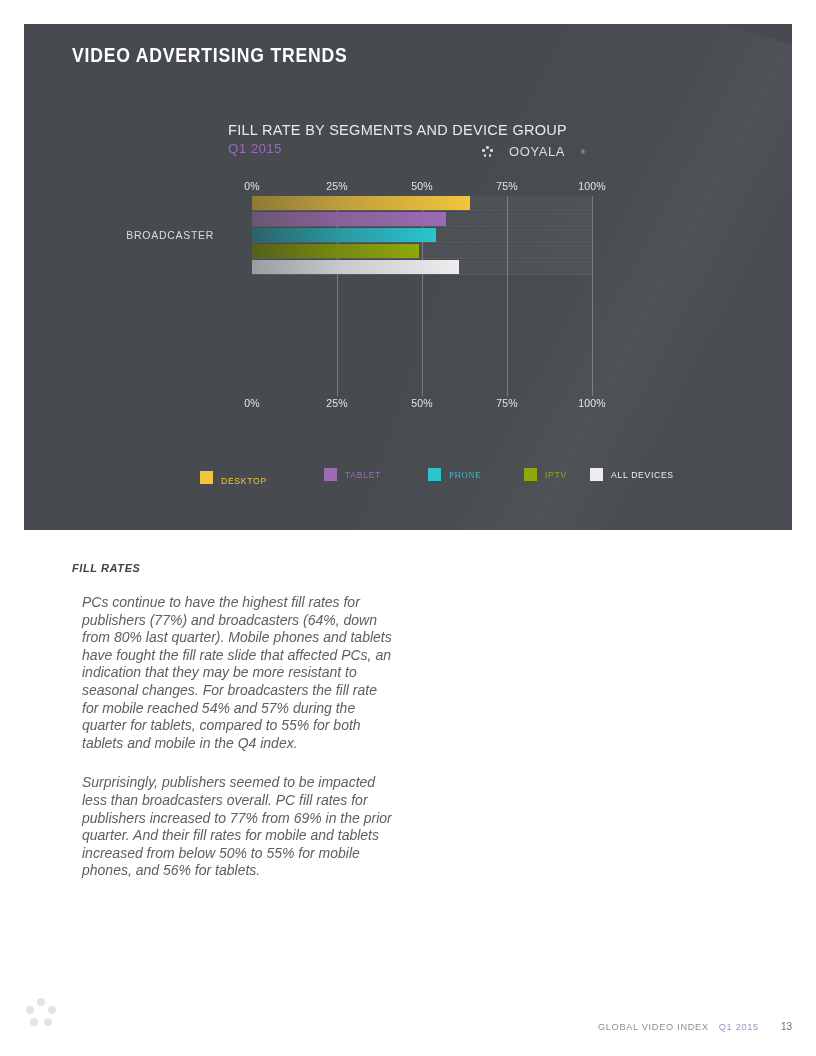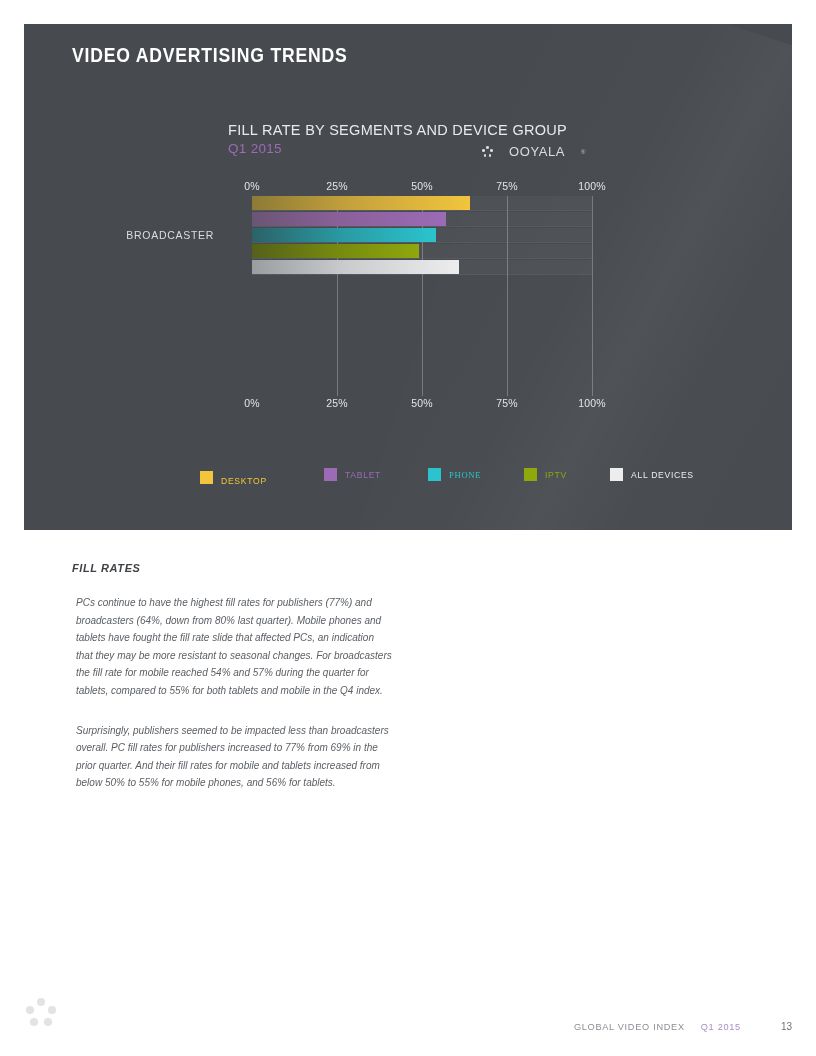--- a/index.html
+++ b/index.html
@@ -145,45 +145,45 @@
     font-style:italic;
   }
   .body-heading{
     font-size:11px;
     font-weight:bold;
     color:#3f4246;
     letter-spacing:0.6px;
     margin-bottom:20px;
   }
   .body-para{
-    font-size:10px;
+    font-size:14px;
     line-height:17.6px;
     color:#5b6065;
-    margin:0 0 22px 4px;
+    margin:0 0 22px 10px;
   }
 
   
   .footer-mark{
     position:absolute;
     left:24px; bottom:24px;
     width:34px; height:34px;
   }
   .footer-mark i{
     position:absolute;width:7.5px;height:7.5px;border-radius:50%;
     background:#e2e3e4;
   }
   .footer-right{
     position:absolute;
     right:24px; bottom:24px;
-    display:flex; align-items:baseline; gap:16px;
+    display:flex; align-items:baseline; gap:10px;
     font-size:9.2px; letter-spacing:0.7px;text-align:right;
   }
   .footer-label{color:#8a8f94;}
   .footer-quarter{color:#a98ec0;}
-  .footer-page{color:#6e7378;margin-left:24px;font-size:10px;letter-spacing:0;}
+  .footer-page{color:#6e7378;margin-left:12px;font-size:10px;letter-spacing:0;}
 </style>
 </head>
 <body>
 
 <div class="hero">
   <div class="hero-diagonal"></div>
 
   <div class="hero-title">VIDEO ADVERTISING TRENDS</div>
 
   <div class="chart-wrap">
@@ -256,21 +256,21 @@
           <span class="legend-txt" style="color: rgb(155, 107, 181);">TABLET</span>
         </div>
         <div class="legend-item" style="left: 252px;">
           <span class="legend-sw" style="background: rgb(43, 196, 206);"></span>
           <span class="legend-txt" style="color: rgb(43, 196, 206); font-family: Liberation Serif, serif;">PHONE</span>
         </div>
         <div class="legend-item" style="left: 348px;">
           <span class="legend-sw" style="background: rgb(143, 168, 12);"></span>
           <span class="legend-txt" style="color: rgb(143, 168, 12);">IPTV</span>
         </div>
-        <div class="legend-item" style="left: 414px; margin-left: 20px;">
+        <div class="legend-item" style="left: 414px;">
           <span class="legend-sw" style="background: rgb(237, 237, 238);"></span>
           <span class="legend-txt" style="color: rgb(237, 237, 238);">ALL DEVICES</span>
         </div>
       </div>
   </div>
 </div>
 
 <div class="body-block">
   <div class="body-heading">FILL RATES</div>
   <p class="body-para">PCs continue to have the highest fill rates for publishers (77%) and broadcasters (64%, down from 80% last quarter). Mobile phones and tablets have fought the fill rate slide that affected PCs, an indication that they may be more resistant to seasonal changes. For broadcasters the fill rate for mobile reached 54% and 57% during the quarter for tablets, compared to 55% for both tablets and mobile in the Q4 index.</p>

